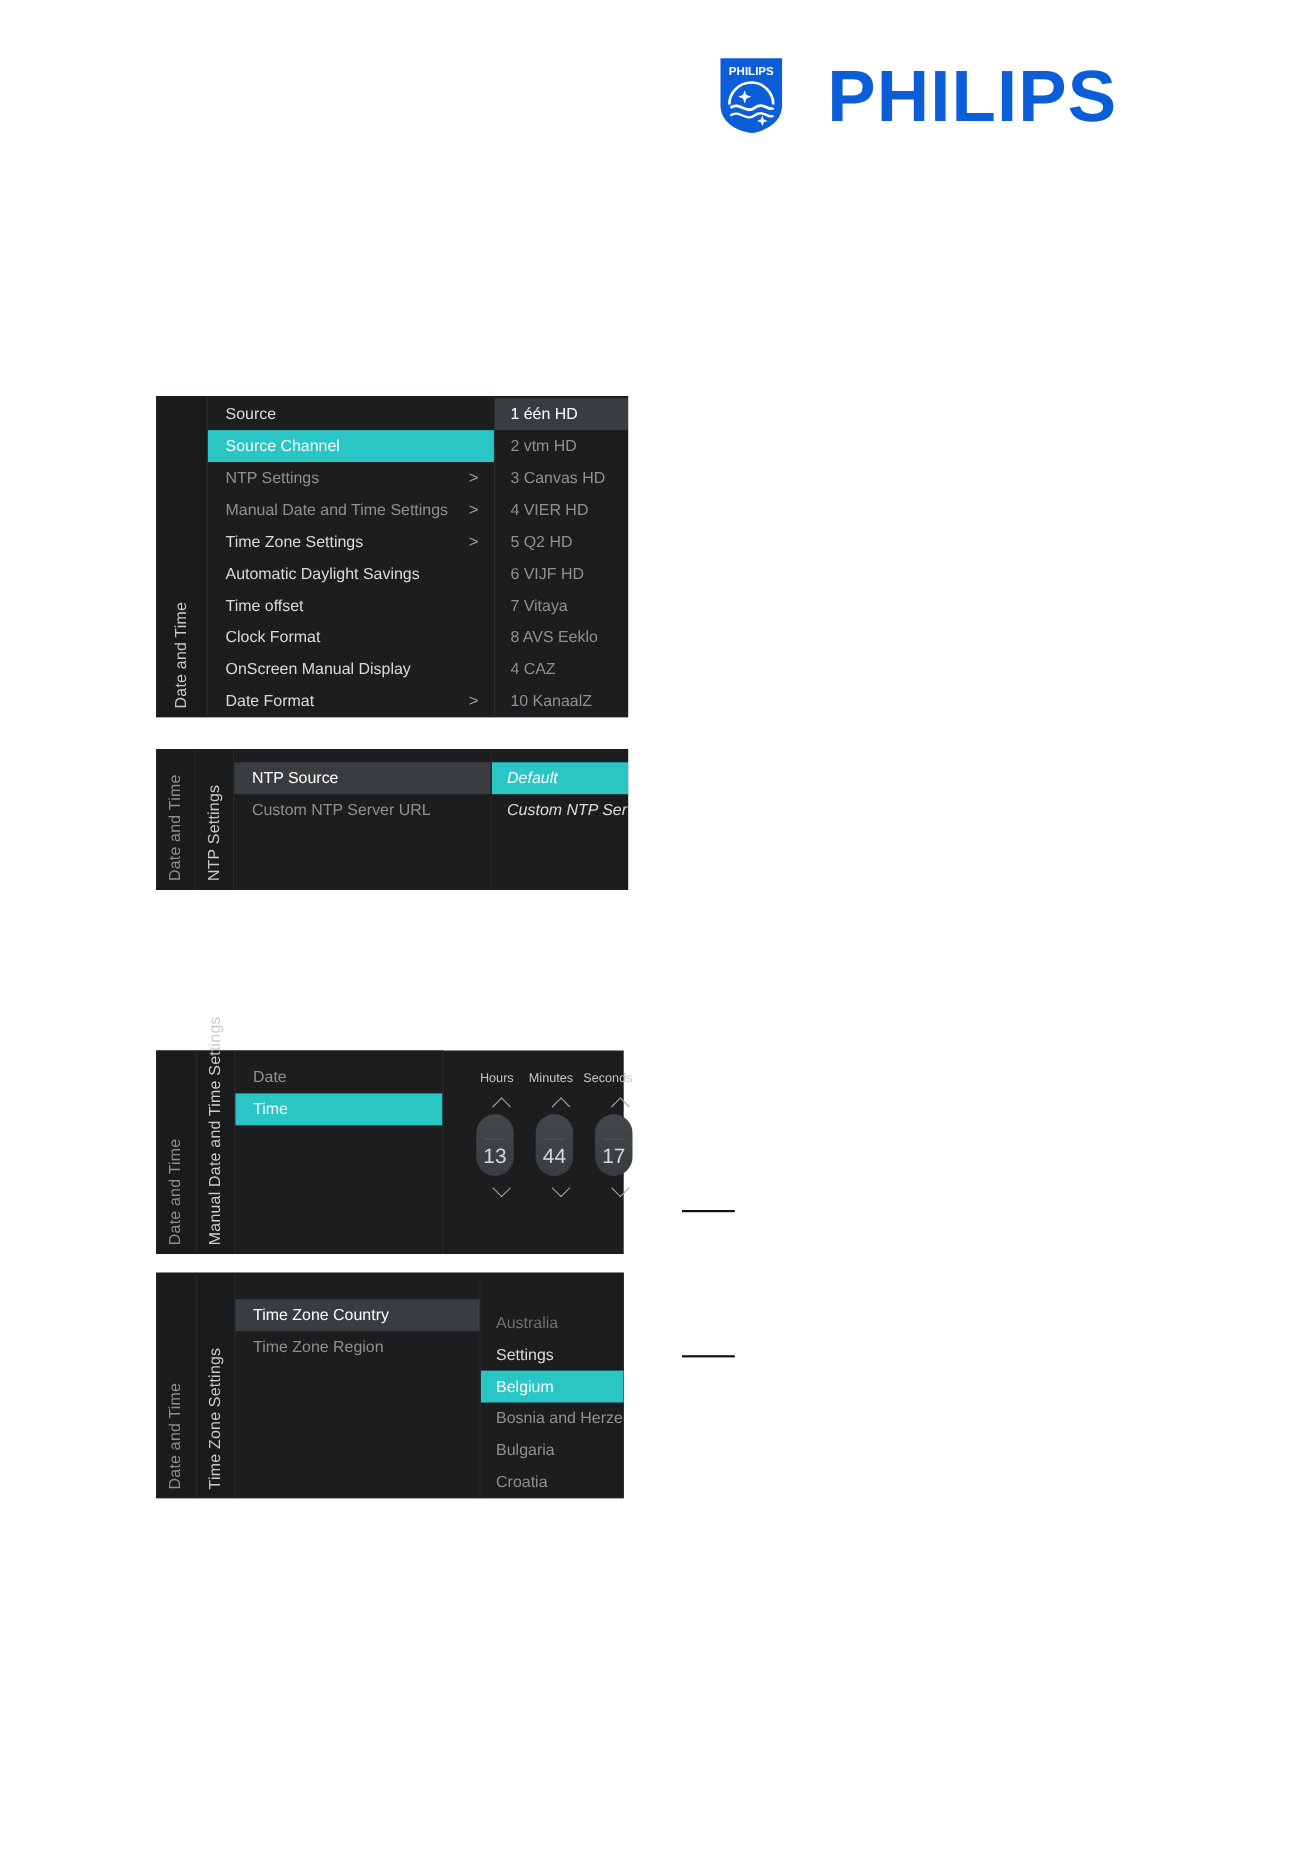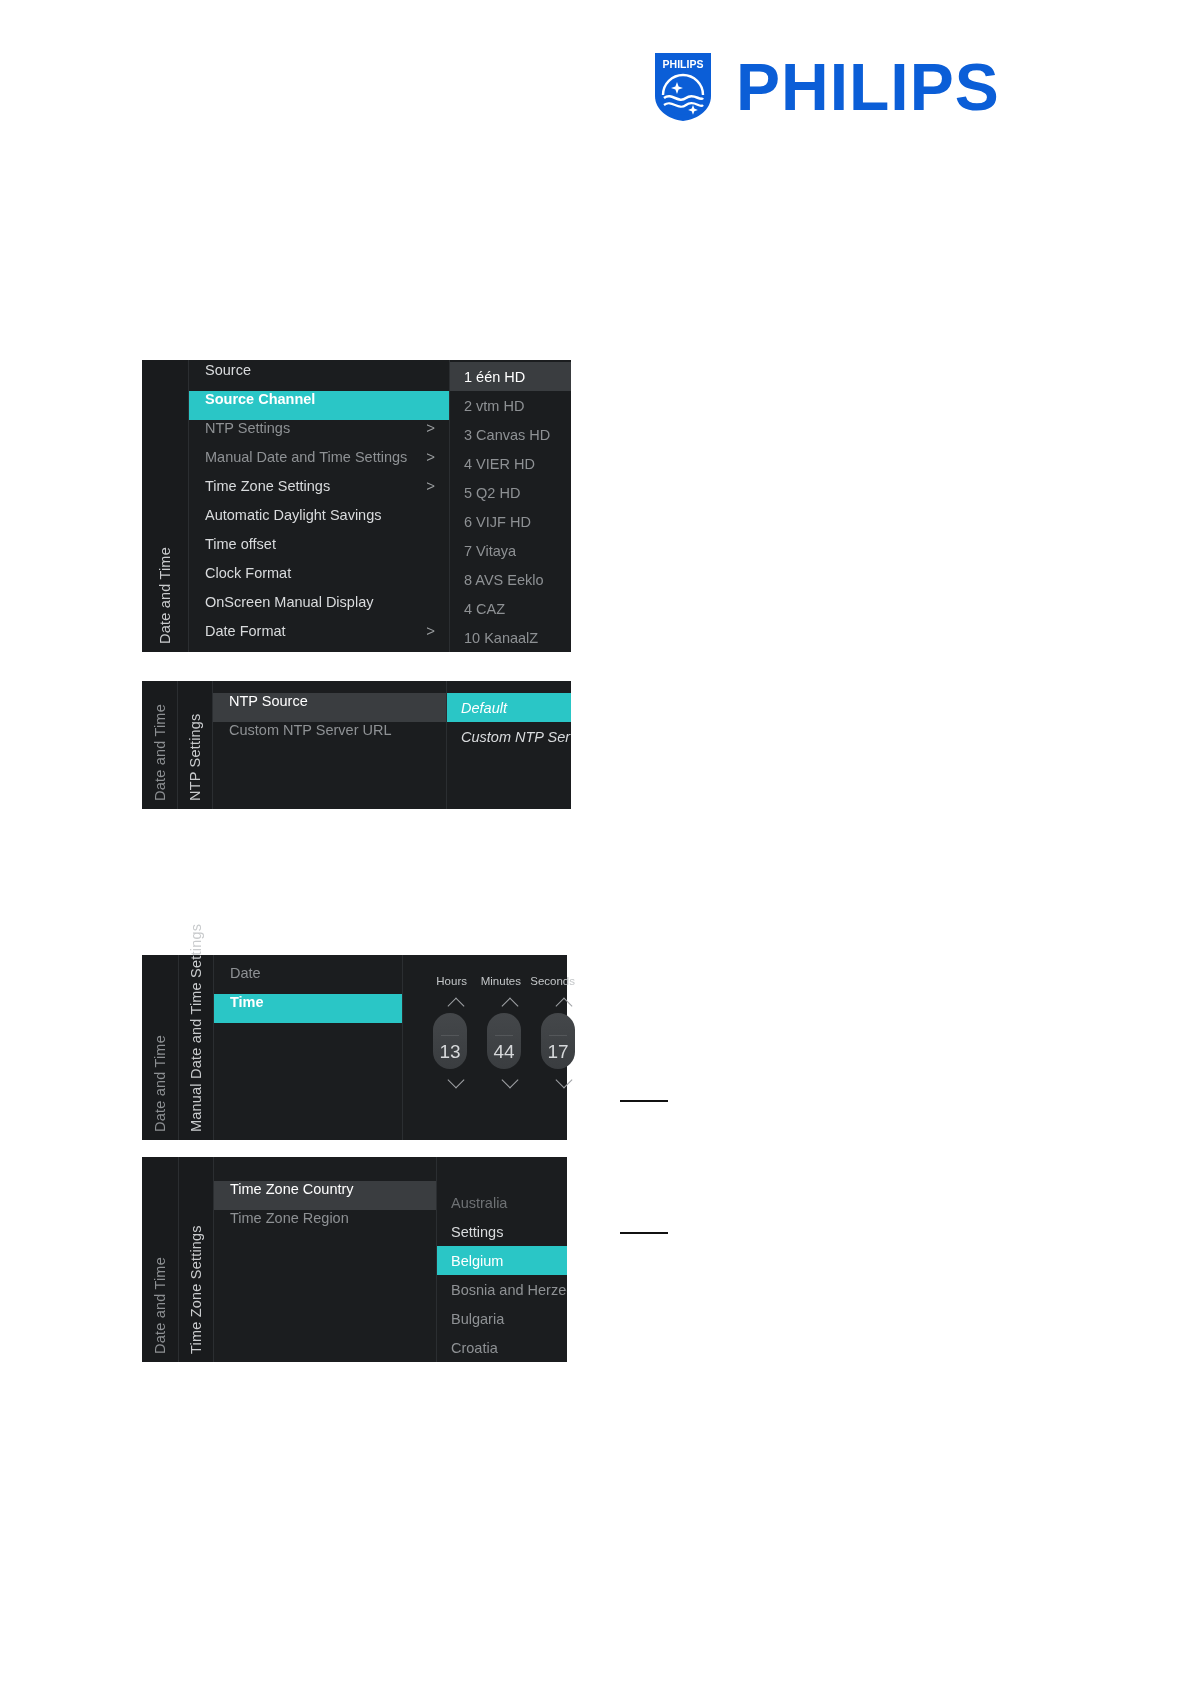--- a/index.html
+++ b/index.html
@@ -15,21 +15,21 @@
     overflow: hidden;
   }
 
   
   .logo-wrap {
     position: absolute;
     left: 652px;
     top: 50px;
     display: flex;
     align-items: center;
-    gap: 22px;
+    gap: 38px;
   }
   .logo-shield {
     width: 62px;
     height: 74px;
     position: relative;
   }
   .logo-wordmark {
     font-family: "Liberation Sans", sans-serif;
     font-weight: bold;
     font-size: 66px;
@@ -74,32 +74,32 @@
   }
   .col-values {
     flex: 1 1 auto;
     position: relative;
     background: #1b1d1f;
     overflow: hidden;
   }
 
   .row {
     display: flex;
+    align-items: center;
     justify-content: space-between;
     height: 29px;
     padding: 0 14px 0 16px;
     white-space: nowrap;
     box-sizing: border-box;
     color: #8e9194;
   }
   .row.bright { color: #d9dbdd; }
   .row.sel-teal {
     background: #2ac6c6;
     color: #ffffff;
-    font-weight: bold;
   }
   .row.sel-grey {
     background: #3a3d40;
     color: #ffffff;
   }
   .chev {
     font-size: 15px;
     color: #9a9d9f;
     line-height: 1;
   }

